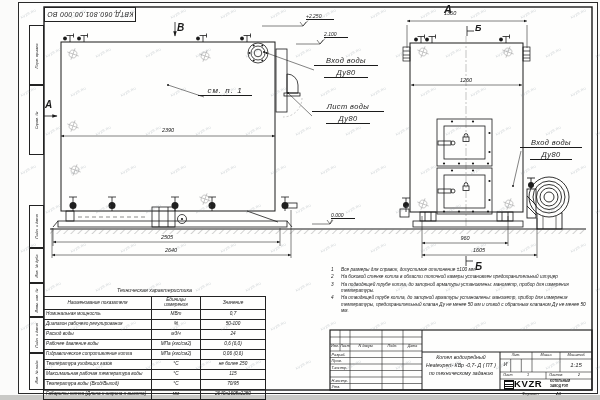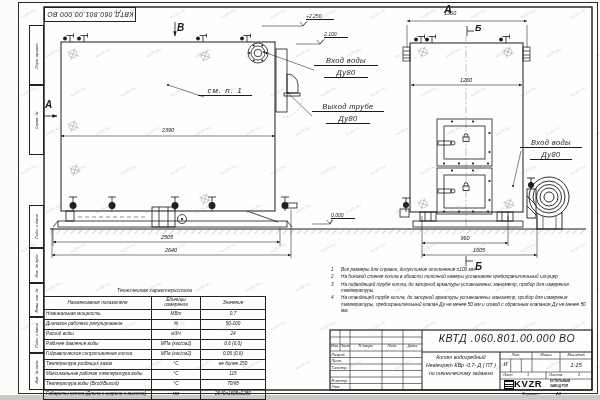--- a/index.html
+++ b/index.html
@@ -351,21 +351,21 @@
   <div class="txt dimtxt ctr" style="left:446px;top:78px;width:40px;">1260</div>
   <div class="txt dimtxt ctr" style="left:445px;top:236px;width:40px;">960</div>
   <div class="txt dimtxt ctr" style="left:459px;top:248px;width:40px;">1605</div>
 
   <div class="txt elev ul" style="left:306px;top:14px;width:28px;">+2.250</div>
   <div class="txt elev ul" style="left:324px;top:32px;width:24px;">2.100</div>
   <div class="txt elev ul" style="left:331px;top:213px;width:24px;">0.000</div>
 
   <div class="txt lbl ctr ul" style="left:314px;top:57px;width:64px;">Вход воды</div>
   <div class="txt lbl ctr ul" style="left:324px;top:69px;width:44px;">Ду80</div>
-  <div class="txt lbl ctr ul" style="left:312px;top:103px;width:72px;">Выход трубе</div>
+  <div class="txt lbl ctr ul" style="left:312px;top:103px;width:72px;">Лист воды</div>
   <div class="txt lbl ctr ul" style="left:326px;top:115px;width:44px;">Ду80</div>
   <div class="txt lbl ctr ul" style="left:520px;top:139px;width:62px;">Вход воды</div>
   <div class="txt lbl ctr ul" style="left:530px;top:151px;width:42px;">Ду80</div>
 
   <div class="notes">
     <div class="note">
         <div class="n">1</div>
         <div class="t">Все размеры для справок, допустимое отклонение ±100 мм.</div>
       </div>
     <div class="note">
@@ -431,21 +431,20 @@
           <td class="c">70/95</td>
         </tr>
     <tr>
           <td>Габариты котла (Длина х ширина х высота)</td>
           <td class="c">мм</td>
           <td class="c">2640х1605х2250</td>
         </tr>
   </tbody>
     </table>
 
-  <div class="txt docnum ctr" style="left:424px;top:333px;width:166px;">КВТД .060.801.00.000  ВО</div>
   <div class="txt tb ctr" style="left:330px;top:345px;width:10px;">Изм.</div>
   <div class="txt tb ctr" style="left:340px;top:345px;width:10px;">Лист</div>
   <div class="txt tb ctr" style="left:350px;top:345px;width:32px;">N докум.</div>
   <div class="txt tb ctr" style="left:382px;top:345px;width:21px;">Подп.</div>
   <div class="txt tb ctr" style="left:403px;top:345px;width:19px;">Дата</div>
   <div class="txt tbrole" style="left:331.5px;top:352.5px;">Разраб.</div>
   <div class="txt tbrole" style="left:331.5px;top:359px;">Пров.</div>
   <div class="txt tbrole" style="left:331.5px;top:365.5px;">Т.контр.</div>
   <div class="txt tbrole" style="left:331.5px;top:378.5px;">Н.контр.</div>
   <div class="txt tbrole" style="left:331.5px;top:385px;">Утв.</div>

